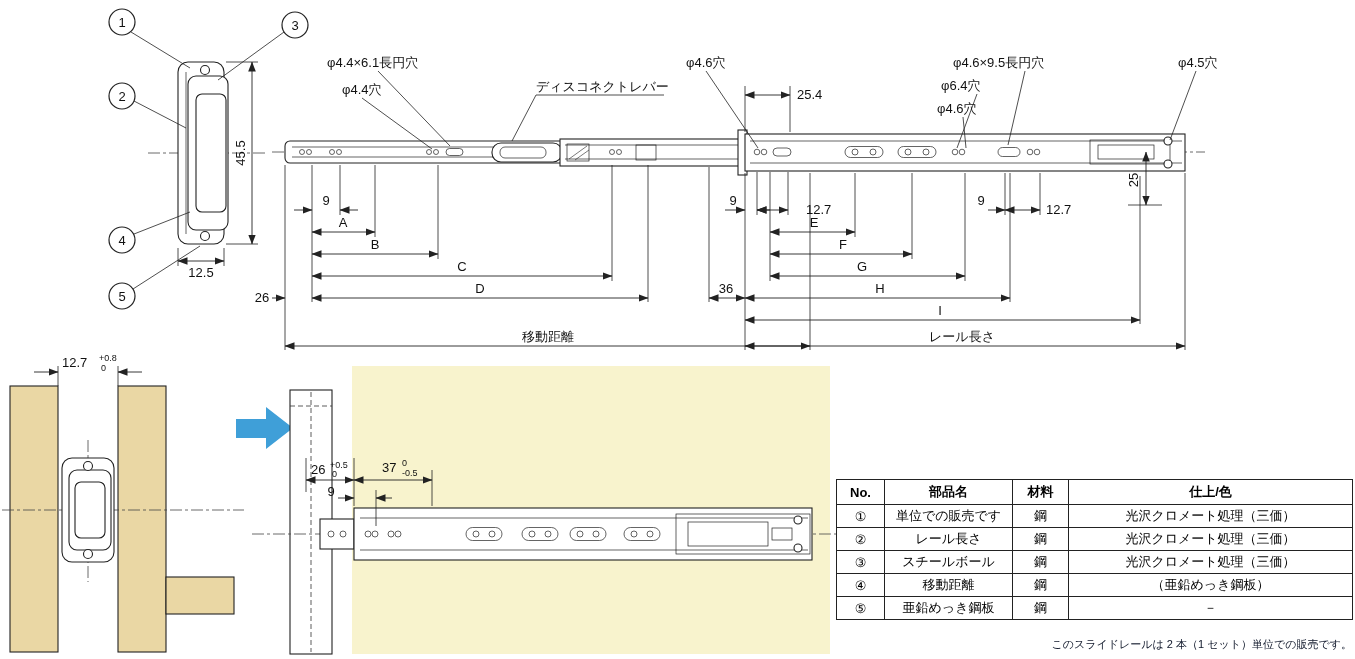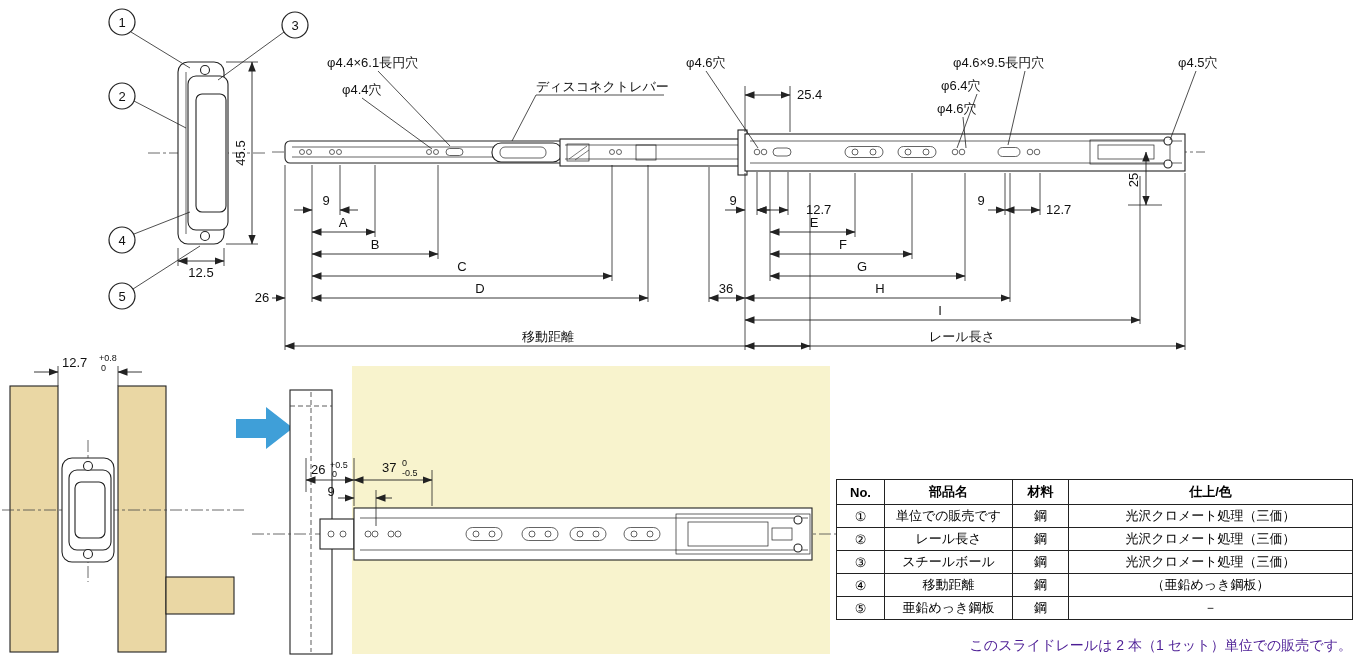--- a/index.html
+++ b/index.html
@@ -21,21 +21,21 @@
   .cnum   { font-size:13px; text-anchor:middle; }
   .callout{ fill:#fff; stroke:#222; stroke-width:1.2; }
   .hatch  { stroke:#222; stroke-width:0.6; }
 
   .parts-table { position:absolute; left:836px; top:479px; border-collapse:collapse;
                  font-size:13px; table-layout:fixed; background:#fff; }
   .parts-table th, .parts-table td { border:1.4px solid #222; text-align:center;
                  padding:1px 4px; height:20px; overflow:hidden; white-space:nowrap; }
   .parts-table th { font-weight:bold; height:22px; }
   .sales-note { position:absolute; left:836px; top:637px; width:516px; text-align:right;
-                color:#4c1d95; font-size:14px; }
+                color:#0f172a; font-size:11px; }
 </style>
 </head>
 <body>
 
 <div class="canvas">
 
 <svg width="1355" height="659" viewBox="0 0 1355 659">
   <defs>
     <marker id="arr" viewBox="0 0 10 10" refX="9.5" refY="5" markerWidth="10" markerHeight="10" orient="auto-start-reverse" markerUnits="userSpaceOnUse">
       <path d="M0,1.2 L10,5 L0,8.8 Z" fill="#222"></path>

